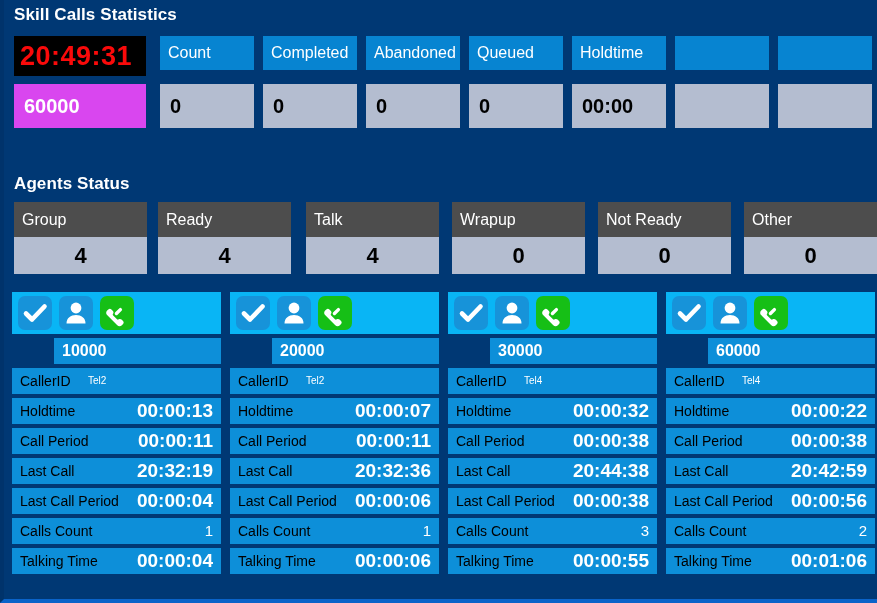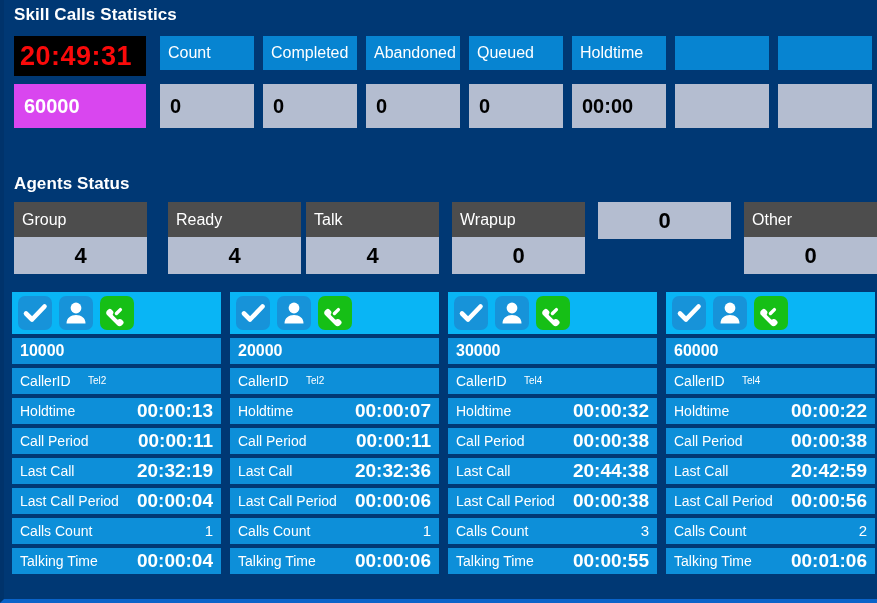--- a/index.html
+++ b/index.html
@@ -142,32 +142,33 @@
 
   .card-ext {
     margin-top: 4px;
     height: 26px;
     background: #0d8fd9;
     color: #ffffff;
     font-size: 16px;
     font-weight: bold;
     line-height: 26px;
     padding-left: 8px;
+    margin-left: 42px;
   }
   .card-row {
     margin-top: 4px;
     height: 26px;
     background: #0d8fd9;
     position: relative;
   }
   .card-row .lbl {
     position: absolute;
     left: 8px; top: 0;
     line-height: 26px;
-    color: #ffffff;
+    color: #000000;
     font-size: 14px;
     white-space: nowrap;
   }
   .card-row .val {
     position: absolute;
     right: 8px; top: 0;
     line-height: 26px;
     color: #ffffff;
     font-size: 19px;
     font-weight: bold;
@@ -233,33 +234,34 @@
     </div>
   </div>
 
   <div class="section-title" id="title-agents">Agents Status</div>
 
   <div id="agents-strip">
     <div class="agg-cell" style="left:0px;">
       <div class="agg-head">Group</div>
       <div class="agg-body">4</div>
     </div>
-    <div class="agg-cell" style="left:154px;">
+    <div class="agg-cell" style="left:144px;">
       <div class="agg-head">Ready</div>
       <div class="agg-body">4</div>
     </div>
     <div class="agg-cell" style="left:292px;">
       <div class="agg-head">Talk</div>
       <div class="agg-body">4</div>
     </div>
     <div class="agg-cell" style="left:438px;">
       <div class="agg-head">Wrapup</div>
       <div class="agg-body">0</div>
     </div>
     <div class="agg-cell" style="left:584px;">
+      <div class="agg-head">Not Ready</div>
       <div class="agg-body">0</div>
     </div>
     <div class="agg-cell" style="left:730px;">
       <div class="agg-head">Other</div>
       <div class="agg-body">0</div>
     </div>
   </div>
 
   <div id="cards">
 

